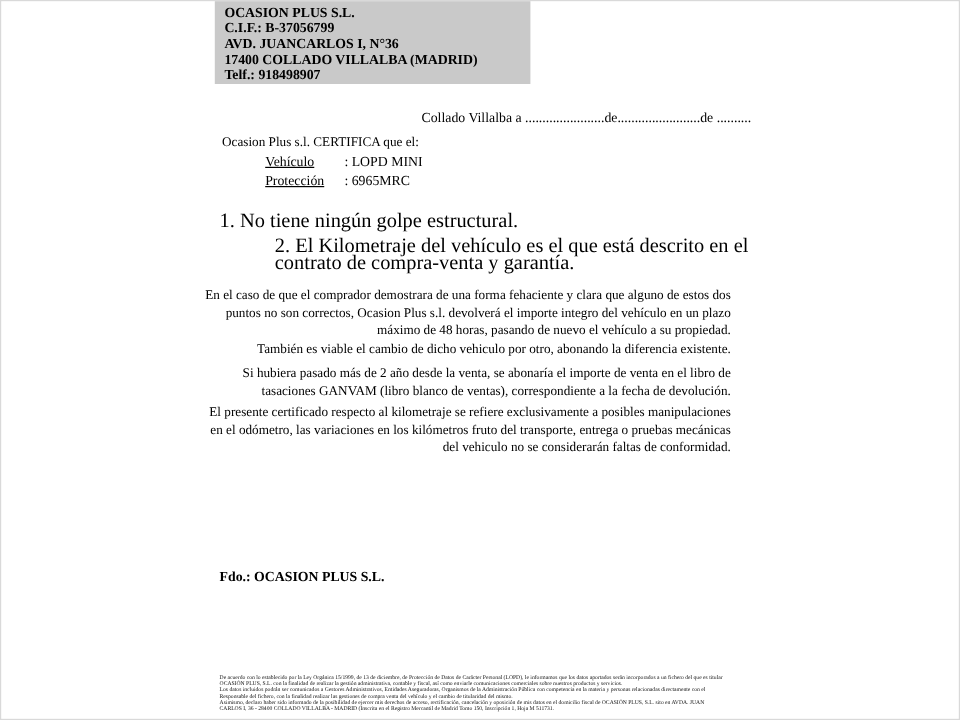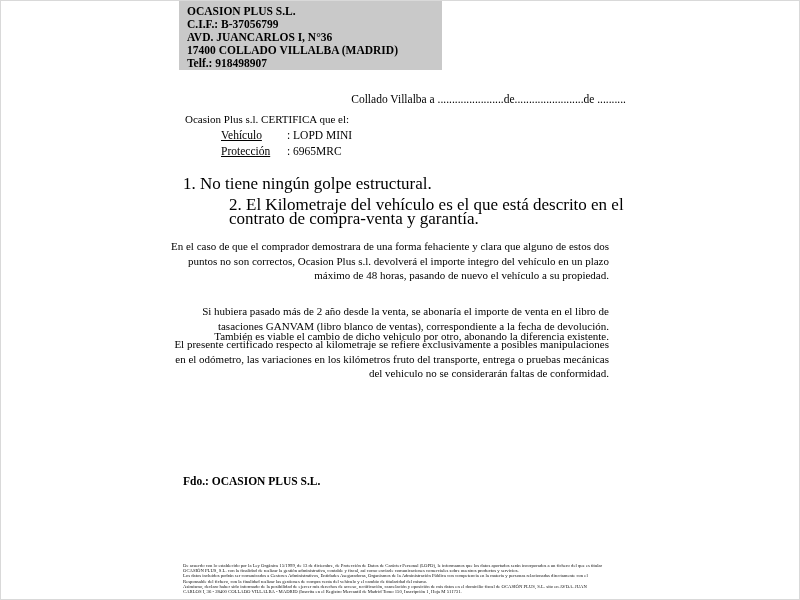--- a/index.html
+++ b/index.html
@@ -46,21 +46,21 @@
     font-size: 17px; line-height: 14px;
   }
   .point.p1 { top: 176px; }
   .point.p2 { top: 197px; margin-left: 46px; }
   .para {
     position: absolute; left: 166px; width: 442px;
     font-size: 11px; line-height: 14.5px;
     text-align: right;
   }
   .para.pa1 { top: 238px; }
-  .para.pa2 { top: 283px; margin-top: 45px; }
+  .para.pa2 { top: 283px; }
   .para.pa3 { top: 303px; }
   .para.pa4 { top: 336px; }
   .signature {
     position: absolute; left: 182px; top: 474px;
     font-size: 11.5px;
     font-weight: bold;
   }
   .legal-footer {
     position: absolute; left: 182px; top: 562px; width: 440px;
     font-size: 4.7px; line-height: 5.2px;

